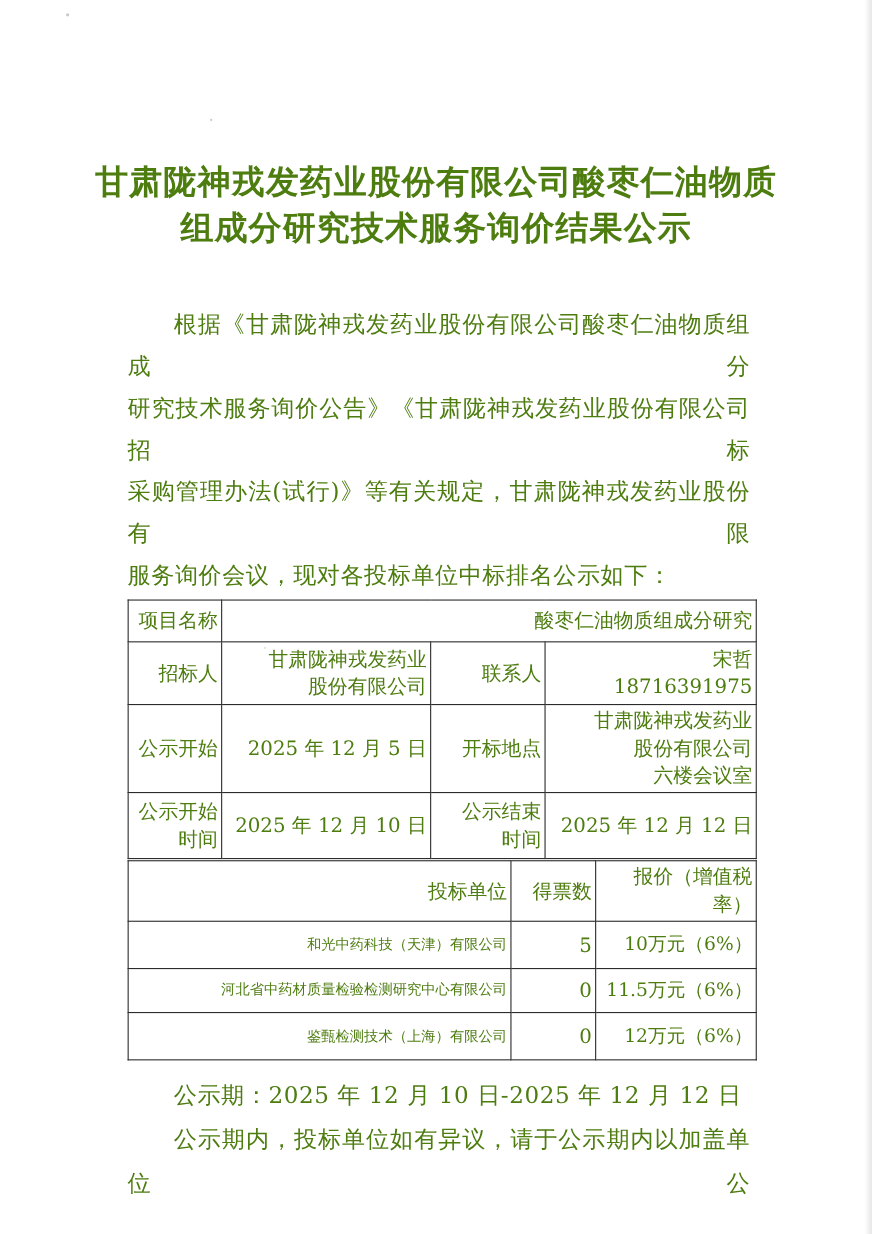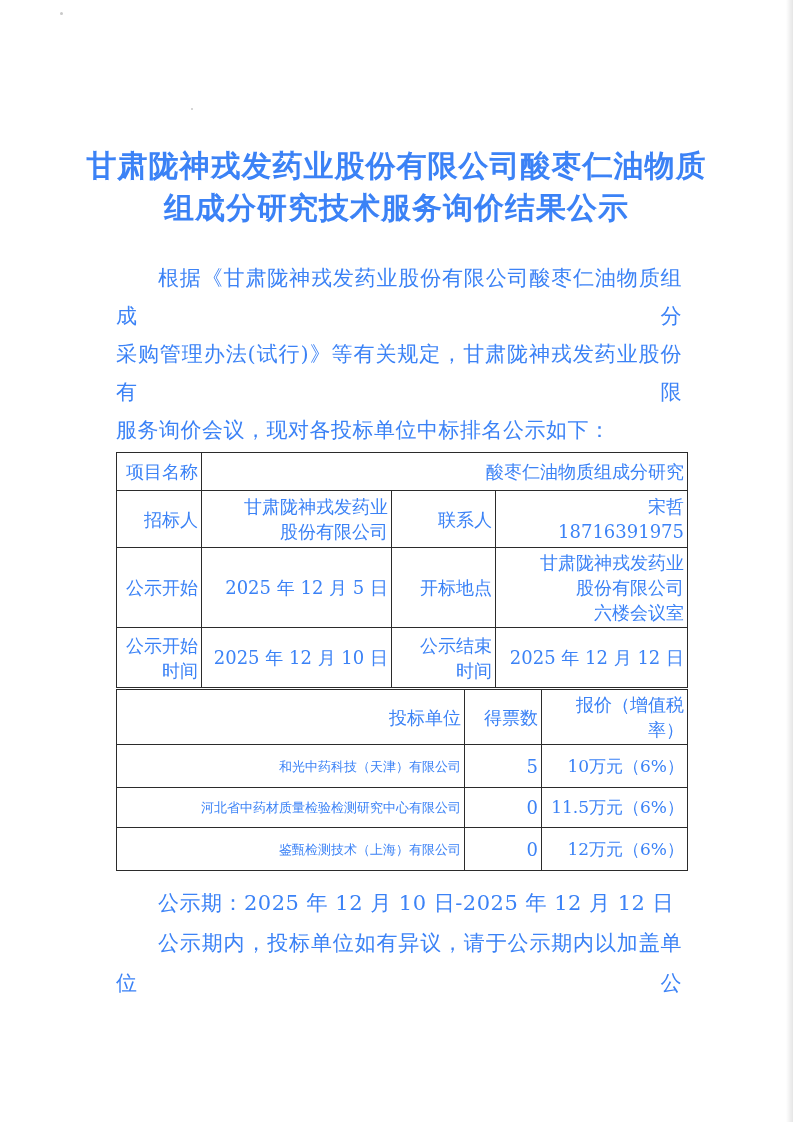--- a/index.html
+++ b/index.html
@@ -2,21 +2,21 @@
 <html><head>
 <meta charset="utf-8">
 <style>
   html,body{margin:0;padding:0;background:#e8e8e8;}
   .page{
     position:relative;
     width:793px;height:1122px;
     margin:0 auto;
     background:#ffffff;
     font-family:"DejaVu Serif","Liberation Serif",serif;
-    color:#3b82f6;
+    color:#4d7c0f;
     overflow:hidden;
   }
   .edge-shadow{
     position:absolute;top:0;right:0;width:7px;height:100%;
     background:linear-gradient(to right, rgba(0,0,0,0), rgba(0,0,0,0.10));
   }
   .speck{position:absolute;background:#c9c9c9;border-radius:50%;}
   .sp1{left:60px;top:12px;width:3px;height:3px;}
   .sp2{left:191px;top:108px;width:2px;height:2px;}
   .sp3{left:240px;top:588px;width:2px;height:2px;opacity:.5;}
@@ -26,21 +26,21 @@
     text-align:center;
     font-weight:bold;
     font-size:30px;
     line-height:42px;
     letter-spacing:1px;
   }
   .content{
     width:566px;
     margin-left:116px;
   }
-  .intro{margin-top:30px;}
+  .intro{margin-top:47px;}
   .intro-line{
     font-size:21px;
     line-height:38px;
     text-align:justify;
     text-align-last:justify;
     letter-spacing:0.5px;
   }
   .intro-line.first{text-indent:2em;}
   .intro-line.last{text-align-last:left;}
 
@@ -95,20 +95,21 @@
 
   <h1 class="doc-title">
     <span style="display:block">甘肃陇神戎发药业股份有限公司酸枣仁油物质</span>
     <span style="display:block">组成分研究技术服务询价结果公示</span>
   </h1>
 
   <div class="content">
 
     <div class="intro">
       <div class="intro-line first">根据《甘肃陇神戎发药业股份有限公司酸枣仁油物质组成分</div>
+      <div class="intro-line">研究技术服务询价公告》《甘肃陇神戎发药业股份有限公司招标</div>
       <div class="intro-line">采购管理办法(试行)》等有关规定，甘肃陇神戎发药业股份有限</div>
       <div class="intro-line last">服务询价会议，现对各投标单位中标排名公示如下：</div>
     </div>
 
     <table class="info-table">
       <colgroup>
         <col style="width:85px">
           <col style="width:190px">
           <col style="width:104px">
           <col style="width:192px">

